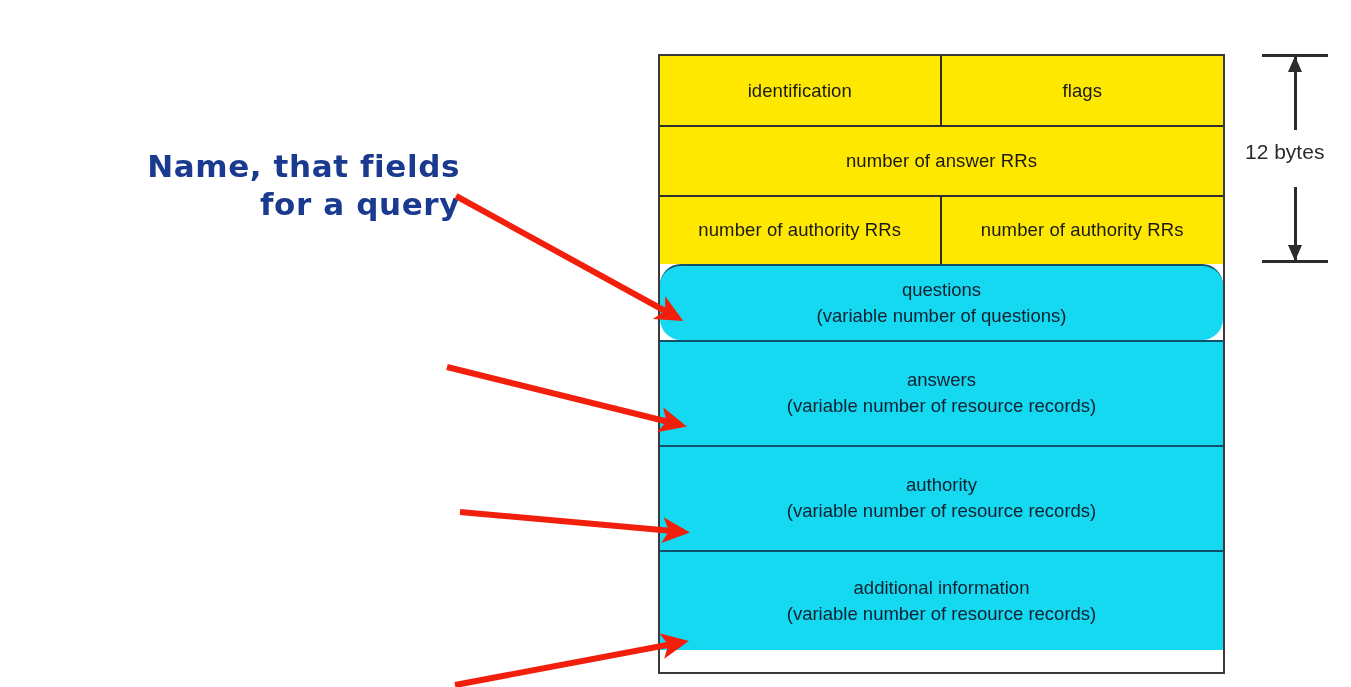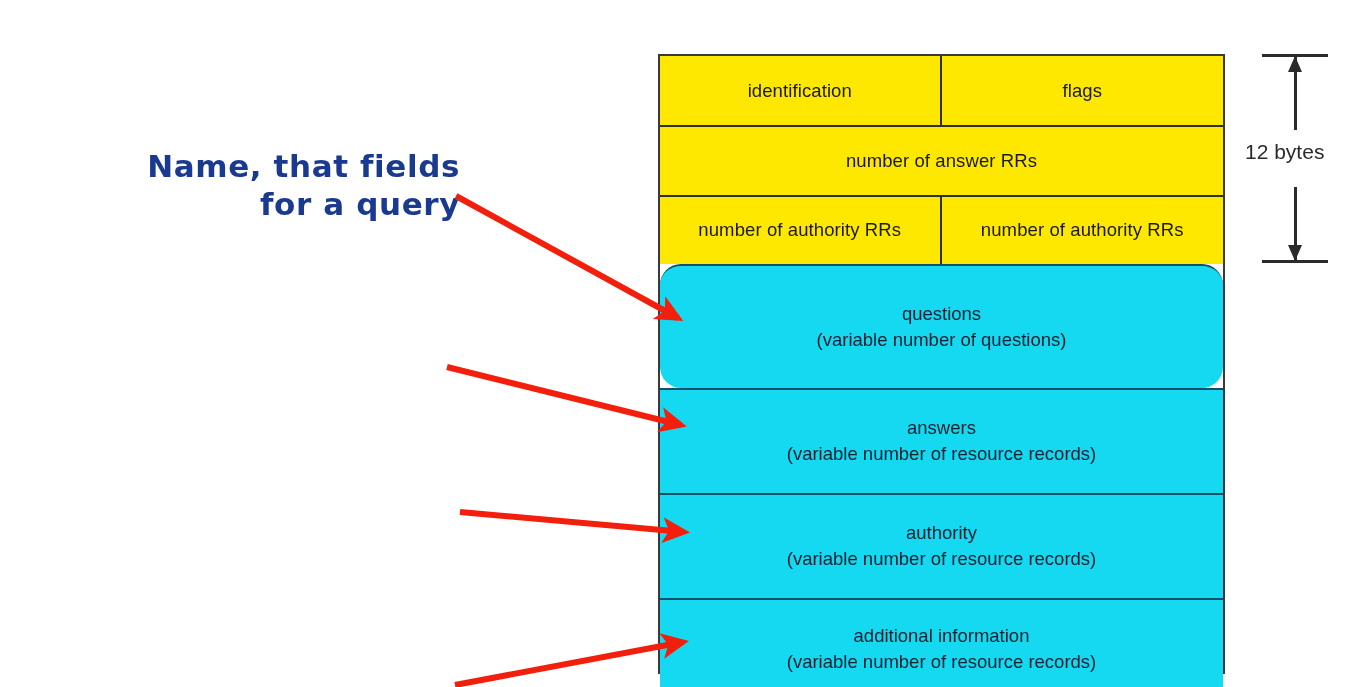--- a/index.html
+++ b/index.html
@@ -55,21 +55,21 @@
     flex-direction: column;
     align-items: center;
     justify-content: center;
     box-sizing: border-box;
     border-top: 2px solid #10506a;
     color: #102030;
     font-size: 18.5px;
     line-height: 1.42;
     text-align: center;
   }
-  .body-row.r1 { height: 124px; border-radius: 21px; }
+  .body-row.r1 { height: 76px; border-radius: 21px; }
   .body-row.r2 { height: 105px; }
   .body-row.r3 { height: 105px; }
   .body-row.r4 { height: 100px; }
   .body-row .title { display: block; }
   .body-row .sub   { display: block; }
 
   
   #dim-marker {
     position: absolute;
     left: 1245px;

